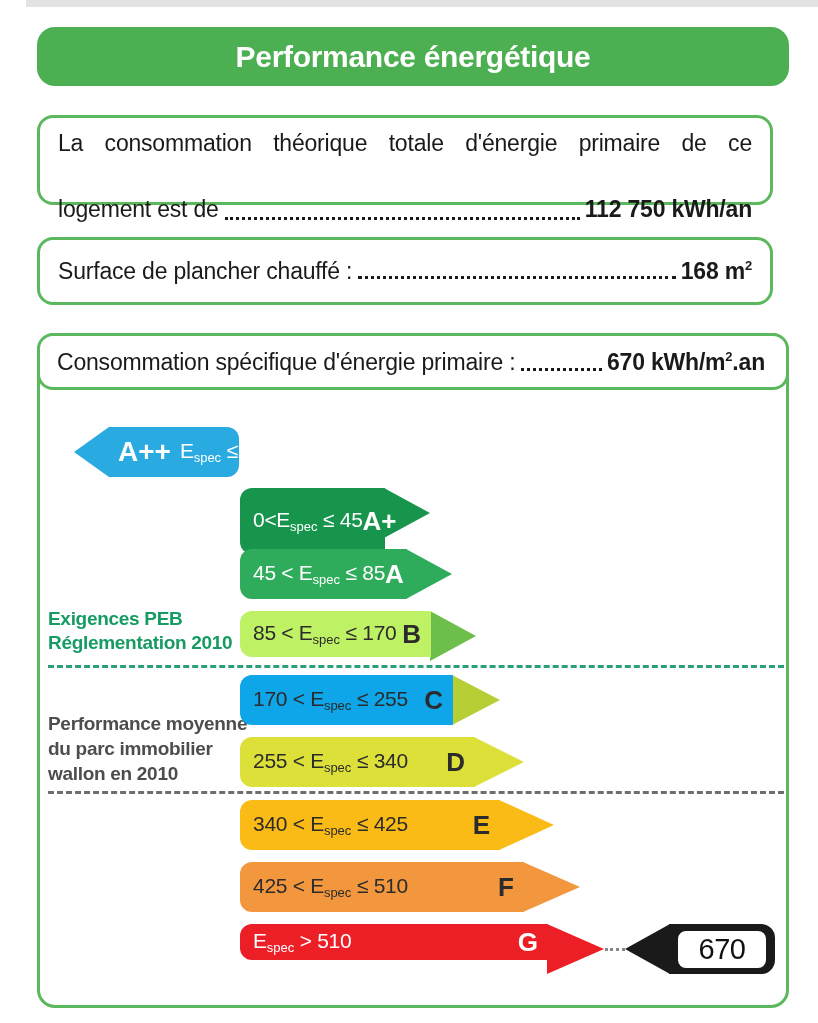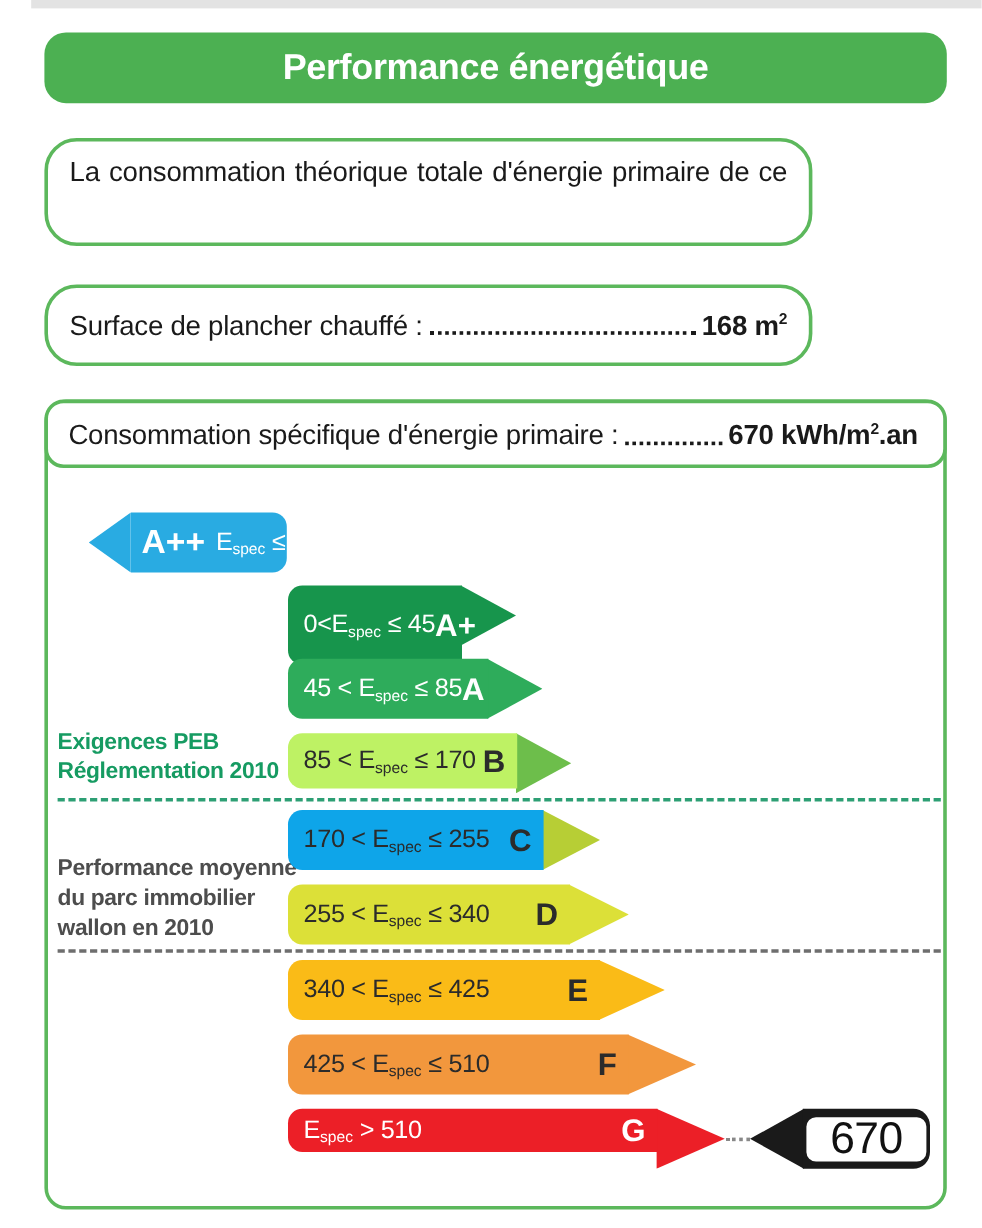--- a/index.html
+++ b/index.html
@@ -9,22 +9,22 @@
   }
   .top-strip{position:absolute;top:0;left:26px;right:0;height:7px;background:#e3e3e3;}
 
   .header-bar{
     position:absolute;left:37px;top:27px;width:752px;height:59px;box-sizing:border-box;
     background:#4cb052;border-radius:18px;display:flex;align-items:center;justify-content:center;
     color:#ffffff;font-size:30px;font-weight:bold;letter-spacing:-0.3px;
   }
 
   .info-box{
-    position:absolute;left:37px;width:640px;box-sizing:border-box;background:#fff;
-    border:3px solid #5cb85c;border-radius:27px;font-size:23px;letter-spacing:-0.2px;
+    position:absolute;left:37px;width:736px;box-sizing:border-box;background:#fff;
+    border:3px solid #5cb85c;border-radius:16px;font-size:23px;letter-spacing:-0.2px;
   }
   #box-total{top:115px;height:90px;padding:9px 18px 0 18px;line-height:33px;}
   #box-area{top:237px;height:68px;padding:0 18px;display:flex;align-items:center;}
   #box-area .flexline{width:100%;}
 
   .jline{text-align:justify;}
   .jline::after{content:"";display:inline-block;width:100%;height:0;}
 
   .flexline{display:flex;align-items:flex-end;width:100%;}
   .leader{flex:1 1 auto;border-bottom:3px dotted #1a1a1a;margin:0 5px 6px 6px;min-width:30px;}
@@ -63,35 +63,40 @@
   #label-parc{top:375px;color:#4d4d4d;line-height:25px;}
   .side-label span{display:block;}
 
   .indicator{position:absolute;left:565px;top:588px;height:50px;display:flex;align-items:center;}
   .connector{width:20px;height:0;border-top:3px dotted #888;}
   .ind-body{
     width:106px;height:50px;background:#1a1a1a;border-radius:0 14px 14px 0;margin-left:-1px;
     display:flex;align-items:center;justify-content:center;
   }
   .ind-value{
-    background:#ffffff;border-radius:8px;width:100px;height:37px;
-    display:flex;align-items:center;justify-content:center;font-size:37px;color:#111;letter-spacing:-0.5px;
+    background:#ffffff;border-radius:8px;width:88px;height:37px;
+    display:flex;align-items:center;justify-content:center;font-size:29px;color:#111;letter-spacing:-0.5px;
   }
 </style>
 </head>
 <body>
 
 <div class="top-strip"></div>
 
 <div class="header-bar">
   <span>Performance énergétique</span>
 </div>
 
 <div class="info-box" id="box-total">
   <div class="jline">La consommation théorique totale d'énergie primaire de ce</div>
+  <div class="flexline">
+    <span>logement est de</span>
+    <span class="leader"></span>
+    <span class="value">112 750 kWh/an</span>
+  </div>
 </div>
 
 <div class="info-box" id="box-area">
   <div class="flexline">
     <span>Surface de plancher chauffé :</span>
     <span class="leader"></span>
     <span class="value"><span>168 m</span><sup>2</sup></span>
   </div>
 </div>
 

